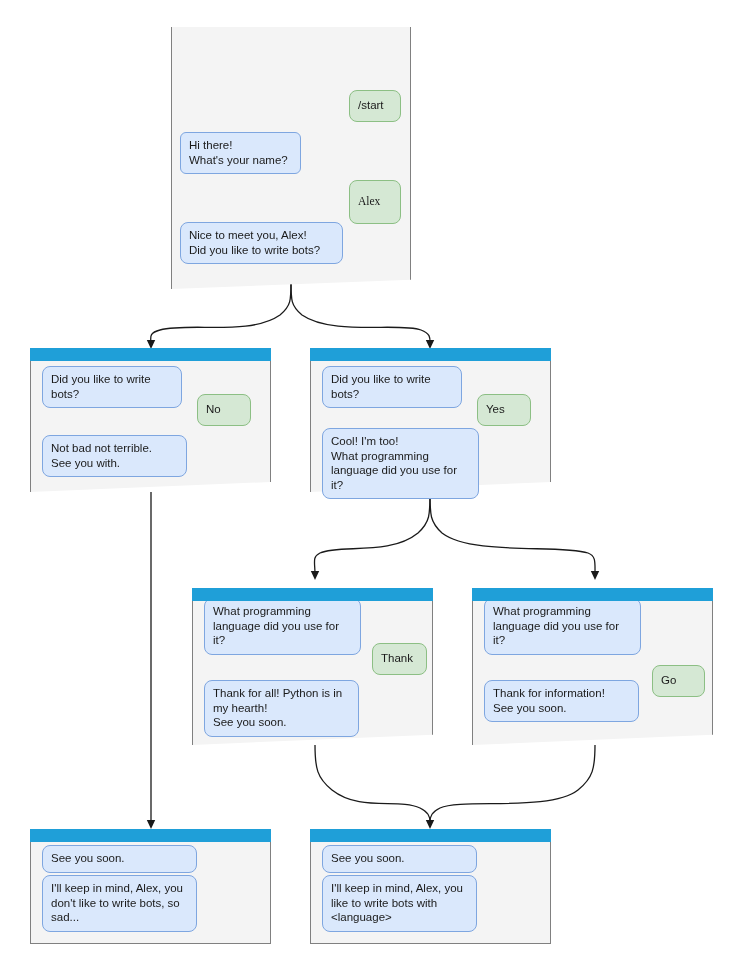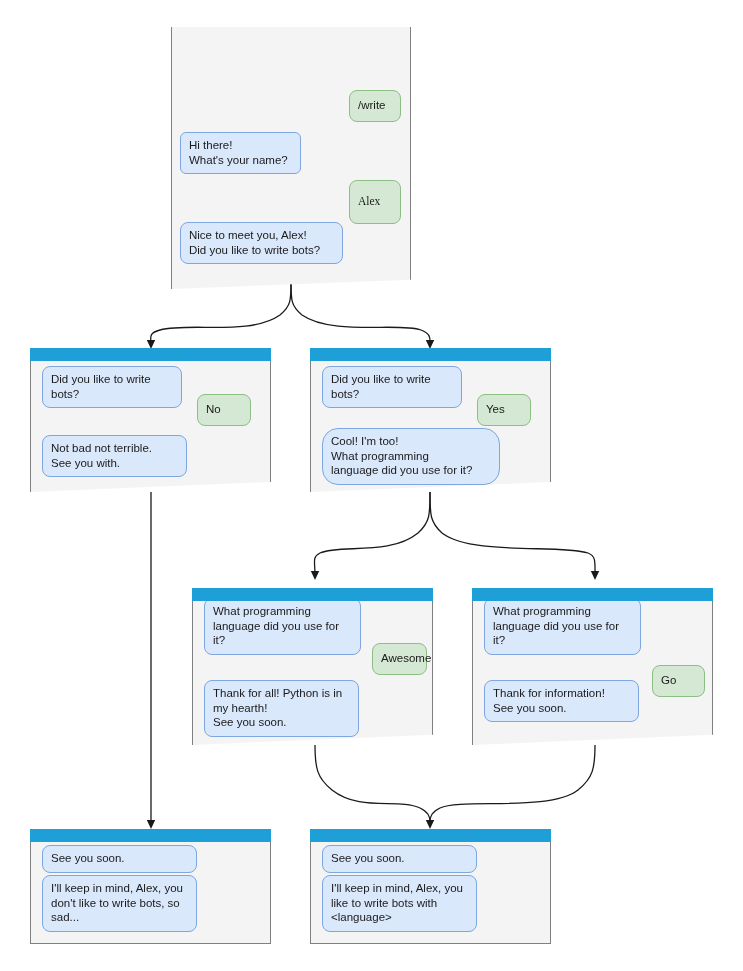--- a/index.html
+++ b/index.html
@@ -123,21 +123,21 @@
     <g>
       <path d="M595,745 C595,768 593,778 578,790 C550,812 462,798 440,808 C432,812 430,816 430,822"></path>
     </g>
   </svg>
 
   <div class="card" style="left:171px;top:27px;width:240px;height:262px;">
     <div class="card-body" style="clip-path: polygon(0 0, 100% 0, 100% 96.5%, 0 100%);">
       <div class="screen" style="top:0;height:100%;border-bottom:1px solid #808080;"></div>
     </div>
 
-    <div class="bubble user" style="left:178px;top:63px;width:52px;height:32px;justify-content:flex-start;">/write</div>
+    <div class="bubble user" style="left:178px;top:63px;width:52px;height:32px;justify-content:flex-start;">/start</div>
 
     <div class="bubble bot" style="left:9px;top:105px;width:121px;border-radius:6px;">Hi there!
 What's your name?</div>
 
     <div class="bubble user" style="left:178px;top:153px;width:52px;height:44px;justify-content:flex-start;font-family:Liberation Serif, serif;">Alex</div>
 
     <div class="bubble bot" style="left:9px;top:195px;width:163px;">Nice to meet you, Alex!
 Did you like to write bots?</div>
   </div>
 
@@ -158,35 +158,35 @@
   <div class="card" style="left:310px;top:348px;width:241px;height:144px;">
     <div class="card-body" style="clip-path: polygon(0 0, 100% 0, 100% 93%, 0 100%);">
       <div class="screen" style="top:0;height:100%;border-bottom:1px solid #808080;"></div>
     </div>
     <div class="titlebar thin" style="width:241px;"></div>
 
     <div class="bubble bot" style="left:12px;top:18px;width:140px;">Did you like to write bots?</div>
 
     <div class="bubble user" style="left:167px;top:46px;width:54px;height:32px;justify-content:flex-start;">Yes</div>
 
-    <div class="bubble bot" style="left:12px;top:80px;width:178px;border-radius:16px;">Cool! I'm too!
+    <div class="bubble bot" style="left:12px;top:80px;width:157px;">Cool! I'm too!
 What programming
 language did you use for it?</div>
   </div>
 
   <div class="card" style="left:192px;top:588px;width:241px;height:157px;">
     <div class="card-body" style="clip-path: polygon(0 0, 100% 0, 100% 93.5%, 0 100%);">
       <div class="screen" style="top:0;height:100%;border-bottom:1px solid #808080;"></div>
     </div>
     <div class="titlebar thin" style="width:241px;"></div>
 
     <div class="bubble bot" style="left:12px;top:10px;width:157px;">What programming
 language did you use for it?</div>
 
-    <div class="bubble user" style="left:180px;top:55px;width:55px;height:32px;justify-content:flex-start;">Awesome</div>
+    <div class="bubble user" style="left:180px;top:55px;width:55px;height:32px;justify-content:flex-start;">Thank</div>
 
     <div class="bubble bot" style="left:12px;top:92px;width:155px;">Thank for all! Python is in
 my hearth!
 See you soon.</div>
   </div>
 
   <div class="card" style="left:472px;top:588px;width:241px;height:157px;">
     <div class="card-body" style="clip-path: polygon(0 0, 100% 0, 100% 93.5%, 0 100%);">
       <div class="screen" style="top:0;height:100%;border-bottom:1px solid #808080;"></div>
     </div>

